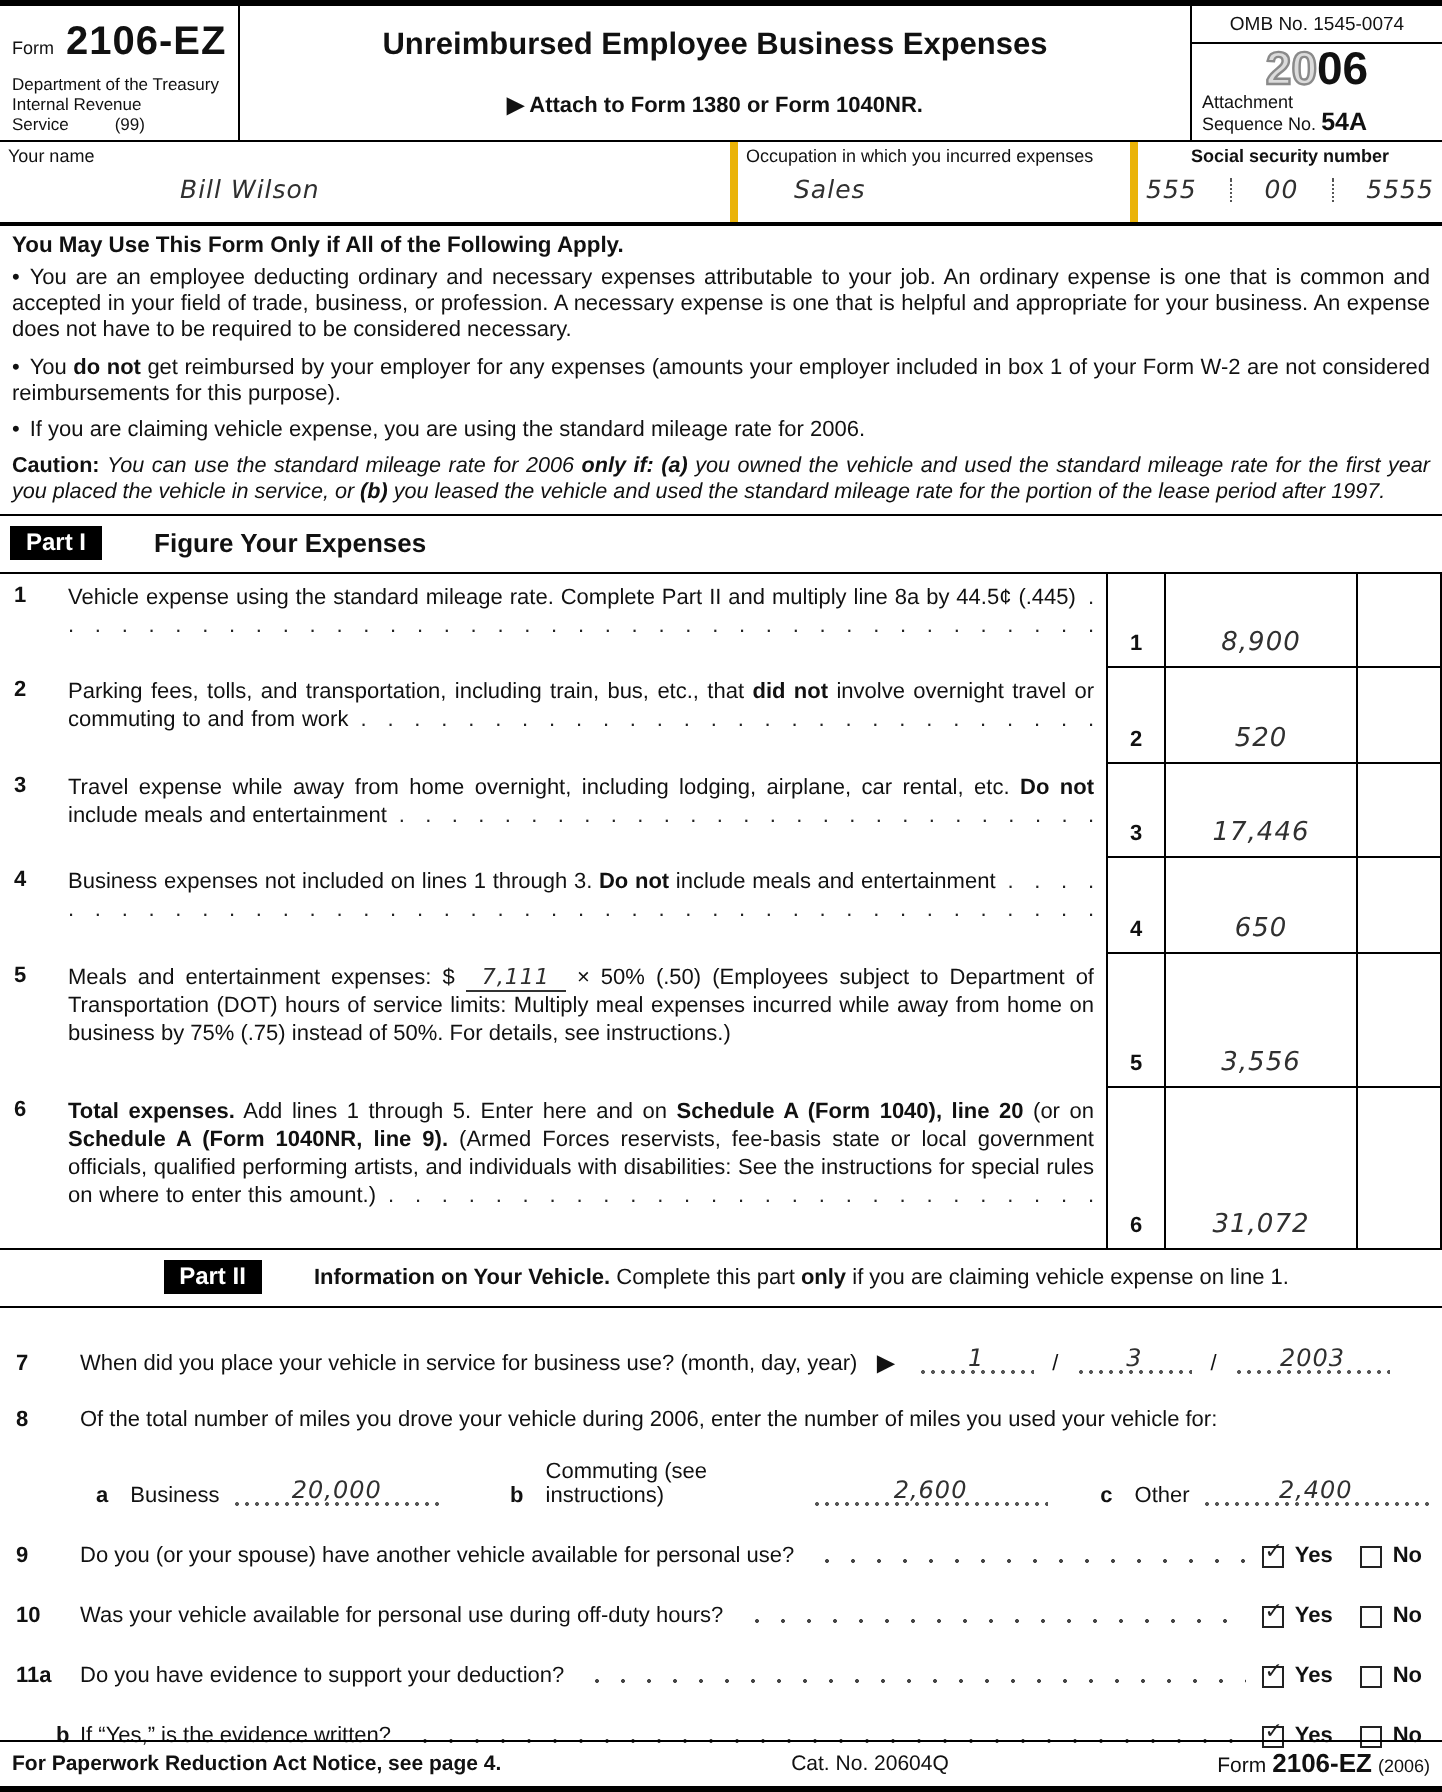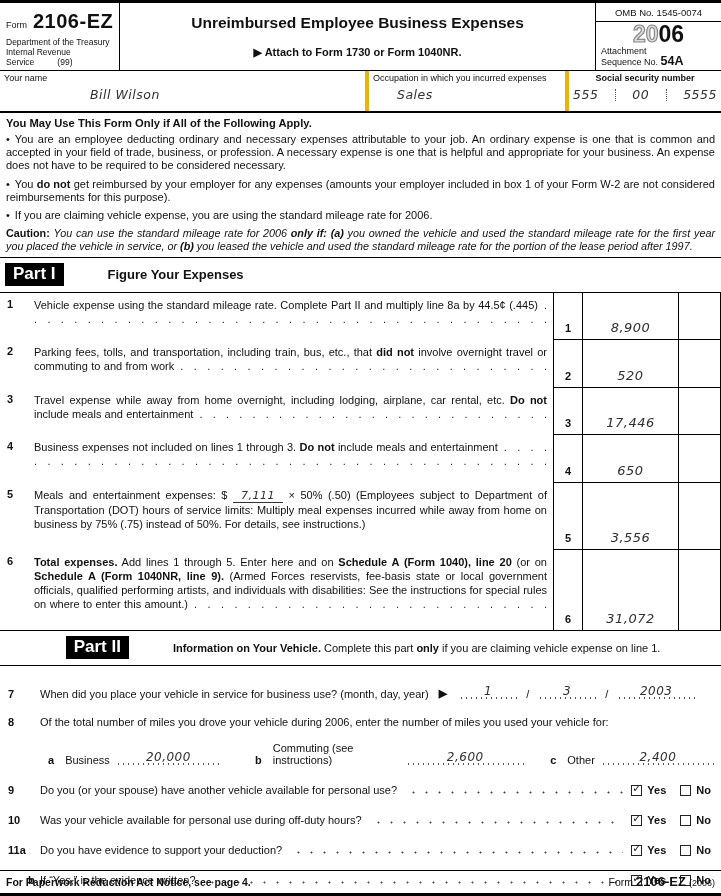--- a/index.html
+++ b/index.html
@@ -38,21 +38,21 @@
 
   
   .elig { padding:4px 6px 0; }
   .elig-h { font-weight:bold; font-size:11.2px; margin-bottom:4px; }
   .bull { line-height:13.2px; text-align:justify; margin-bottom:5px; }
   .blt { margin-right:5px; }
   .caution { line-height:12.6px; text-align:justify; margin-top:1px; font-size:10.8px; }
 
   
   .parthdr { display:flex; align-items:center; padding:5px 0 6px; border-top:1px solid #000; border-bottom:1px solid #000; margin-top:5px; }
-  .plabel { background:#000; color:#fff; font-weight:bold; padding:1px 8px 2px; margin:0 44px 0 5px; font-size:17px; flex:none; }
+  .plabel { background:#000; color:#fff; font-weight:bold; padding:1px 8px 2px; margin:0 26px 0 5px; font-size:12px; flex:none; }
   .ptitle { font-weight:bold; font-size:13px; }
   .psub { font-size:11px; }
 
   
   .p1row { display:grid; grid-template-columns:34px 519px 29px 96px 43px; }
   .r1{height:47px}.r2{height:48px}.r3{height:47px}.r4{height:48px}.r5{height:67px}.r6{height:80px}
   .c-num { padding:5px 0 0 7px; font-weight:bold; }
   .c-txt { padding-top:5px; }
   .txtclip { overflow:hidden; line-height:14px; text-align:justify; padding-right:6px; }
   .h28{height:29px}.h60{height:62px}.h57{height:57px}
@@ -107,21 +107,21 @@
   <div class="hdr">
     <div class="hdr-left">
       <div><span class="formword">Form</span><span class="formnum">2106-EZ</span></div>
       <div class="dept">
         <span>Department of the Treasury</span><br>
         <span>Internal Revenue Service</span><span class="c99">(99)</span>
       </div>
     </div>
     <div class="hdr-center">
       <div class="title">Unreimbursed Employee Business Expenses</div>
-      <div class="attach"><span>▶</span> <span>Attach to Form 1730 or Form 1040NR.</span></div>
+      <div class="attach"><span>▶</span> <span>Attach to Form 1380 or Form 1040NR.</span></div>
     </div>
     <div class="hdr-right">
       <div class="omb">OMB No. 1545-0074</div>
       <div class="yearrow"><span class="yr20">20</span><span>06</span></div>
       <div class="attseq">
         <span>Attachment</span><br>
         <span>Sequence No.</span> <span class="seqval">54A</span>
       </div>
     </div>
   </div>
@@ -307,18 +307,19 @@
       </span>
     <span class="cbl">Yes</span>
     <span class="box">
         <span class="mk"></span>
       </span>
     <span class="cbl">No</span>
   </div>
 
   <div class="footer">
     <span class="f-notice">For Paperwork Reduction Act Notice, see page 4.</span>
+    <span class="f-cat">Cat. No. 20604Q</span>
     <span class="f-right">
       <span>Form</span><span class="f-formnum">2106-EZ</span><span class="f-year">(2006)</span>
     </span>
   </div>
 
 </div>
 
 </body></html>

